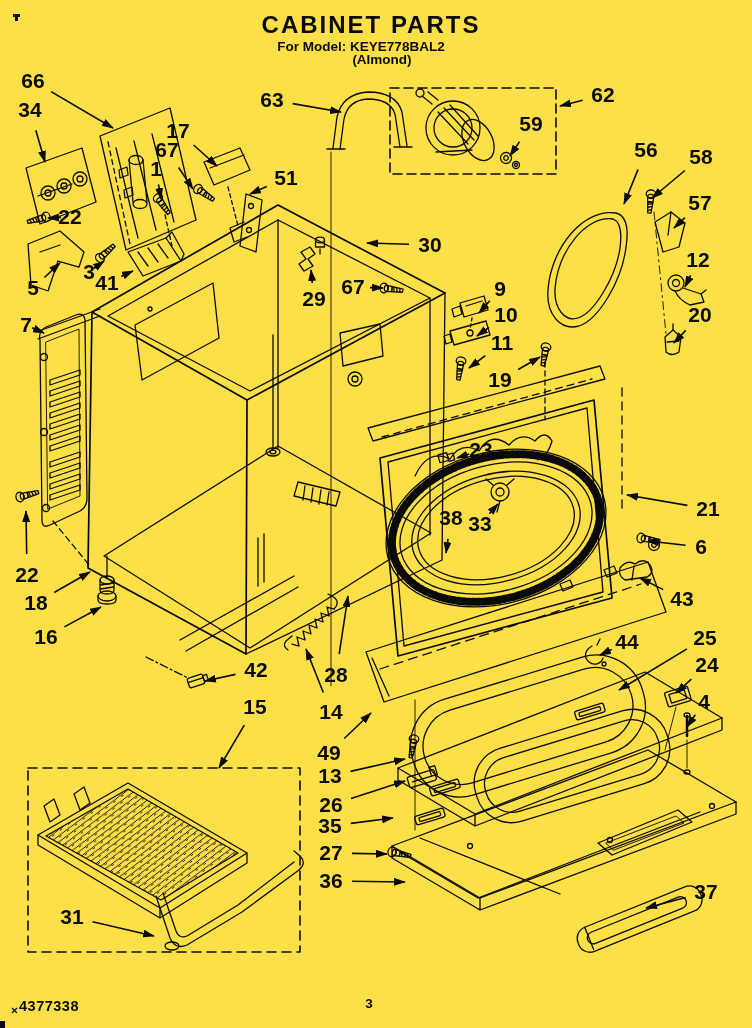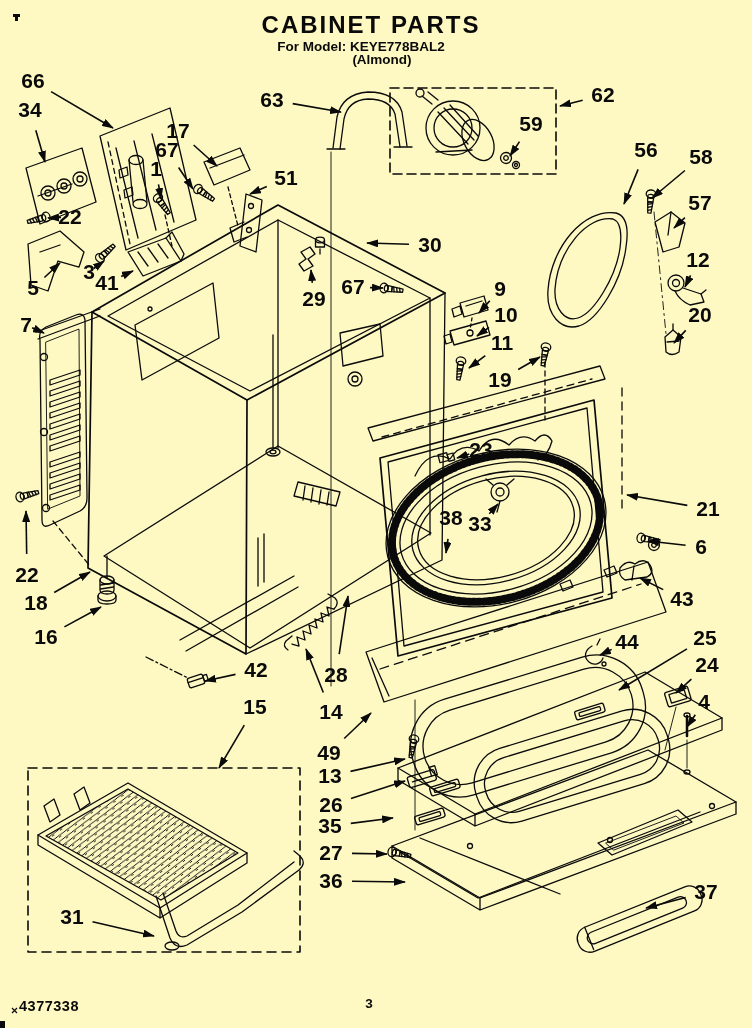--- a/index.html
+++ b/index.html
@@ -1,20 +1,20 @@
 <!DOCTYPE html>
 <html><head>
 <meta charset="utf-8">
 <style>
   html,body{margin:0;padding:0;background:#e8e8e8;}
   .page{
     position:relative;
     width:752px;height:1028px;
     margin:0 auto;
-    background:#fef9c3;
+    background:#fde047;
     font-family:"Liberation Sans", sans-serif;
     overflow:hidden;
   }
   svg{position:absolute;inset:0;display:block;}
   text{fill:#0a0a0a;}
   .lineart{stroke:#0a0a0a;fill:none;stroke-width:1.3;stroke-linecap:round;stroke-linejoin:round;}
   .thin{stroke-width:0.9;}
   .heavy{stroke-width:1.7;}
 </style>
 </head>

